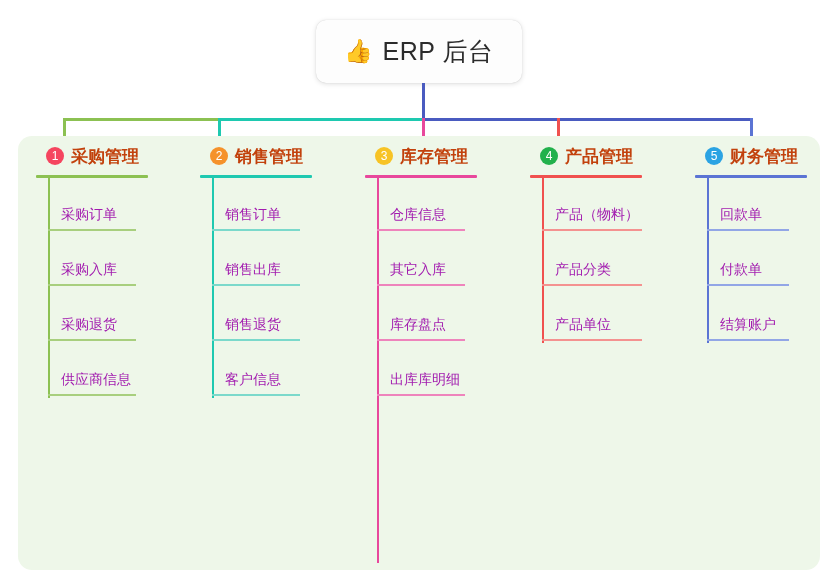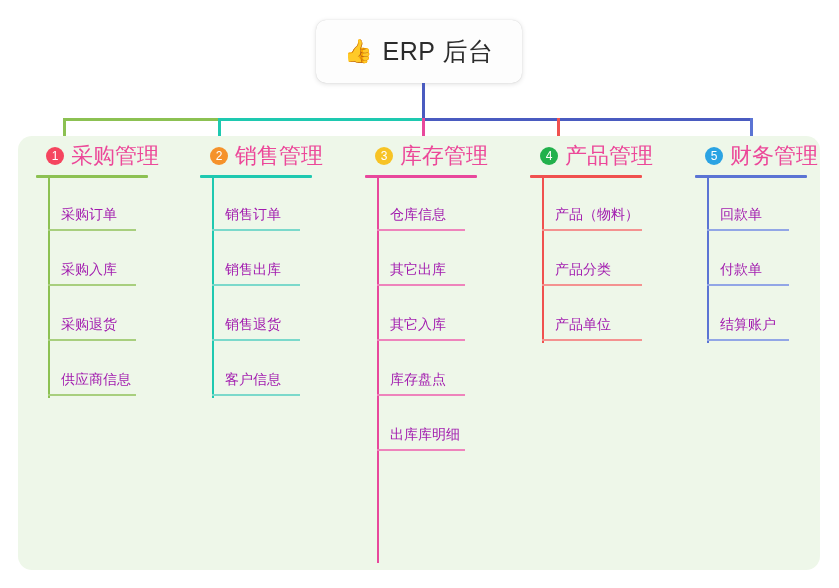--- a/index.html
+++ b/index.html
@@ -88,23 +88,24 @@
     height: 18px;
     border-radius: 50%;
     color: #ffffff;
     font-size: 12px;
     line-height: 18px;
     text-align: center;
     font-weight: normal;
     flex: 0 0 auto;
   }
   .col-title {
-    font-size: 22px;
-    color: #ec4899;
+    font-size: 17px;
+    color: #c2410c;
     white-space: nowrap;
+    font-weight: bold;
   }
   .col-underline {
     height: 3px;
     margin-top: 5px;
     border-radius: 1px;
   }
   .col-body {
     position: relative;
     margin-top: 0px;
   }
@@ -218,24 +219,20 @@
         <span class="col-title">库存管理</span>
       </div>
       <div class="col-underline" style="width: 112px; background: rgb(232, 72, 156);"></div>
       <div class="col-body">
         <div class="spine" style="height: 385px; background: rgb(232, 72, 156);"></div>
         <div class="item">
           <span class="item-label">仓库信息</span>
           <div class="item-rule" style="width: 88px; background: rgb(238, 132, 188);"></div>
         </div>
         <div class="item">
-          <span class="item-label">其它出库</span>
-          <div class="item-rule" style="width: 88px; background: rgb(238, 132, 188);"></div>
-        </div>
-        <div class="item">
           <span class="item-label">其它入库</span>
           <div class="item-rule" style="width: 88px; background: rgb(238, 132, 188);"></div>
         </div>
         <div class="item">
           <span class="item-label">库存盘点</span>
           <div class="item-rule" style="width: 88px; background: rgb(238, 132, 188);"></div>
         </div>
         <div class="item">
           <span class="item-label">出库库明细</span>
           <div class="item-rule" style="width: 88px; background: rgb(238, 132, 188);"></div>

